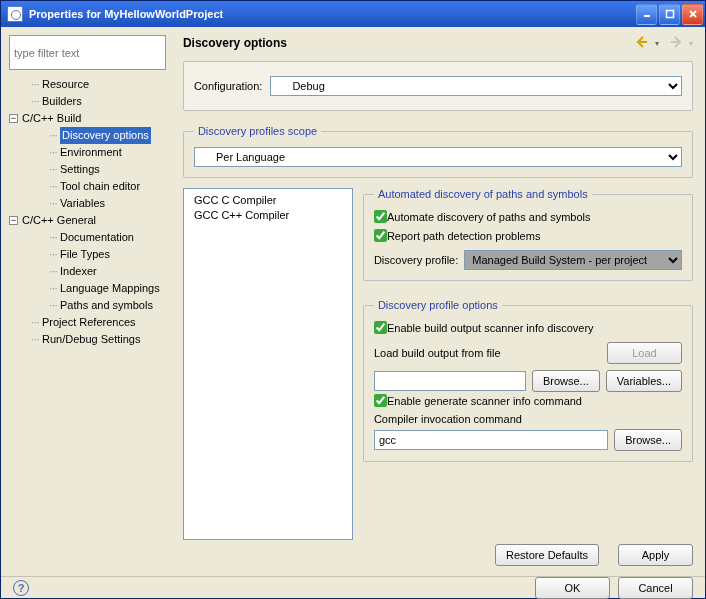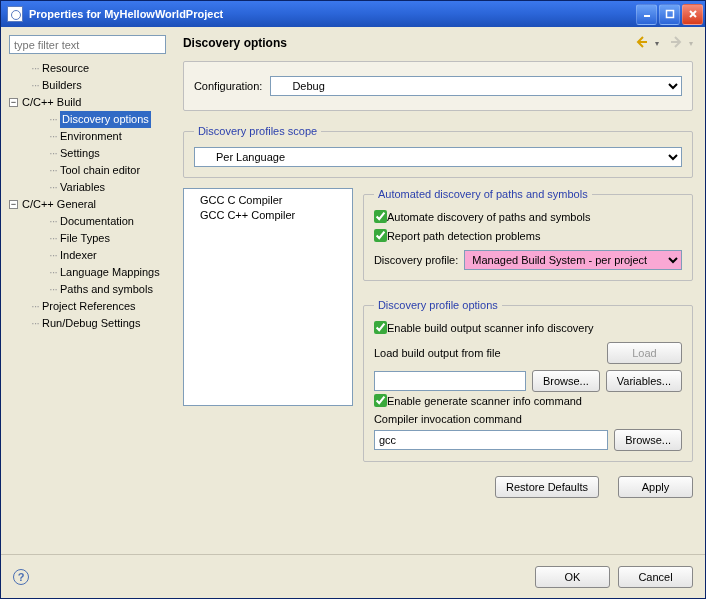--- a/index.html
+++ b/index.html
@@ -12,21 +12,21 @@
   .titlebar .app-icon::after { content:""; position:absolute; left:3px; top:3px; width:8px; height:8px; border:1px solid #5a7bc0; border-radius:50%; }
   .titlebar .title-text { flex: 1; font-weight: bold; line-height: 26px; }
   .titlebar .win-btns { display: flex; gap: 2px; }
   .win-btn { width: 21px; height: 21px; border-radius: 3px; border: 1px solid #fff3; background: linear-gradient(to bottom,#6ca3f7,#2b65d8); display:flex;align-items:center;justify-content:center; }
   .win-btn.close { background: linear-gradient(to bottom,#f48b7a,#d83b1c); }
   .win-btn svg { width:10px; height:10px; }
 
   
   .body { flex:1; display:flex; }
   .left-pane { width: 188px; padding: 8px 6px 8px 8px; display:flex; flex-direction:column; }
-  .filter { height: 19px; border:1px solid #7f9db9; background:#fff; padding:2px 4px; color:#777; margin-bottom:6px; }
+  .filter { height: 35px; border:1px solid #7f9db9; background:#fff; padding:2px 4px; color:#777; margin-bottom:6px; }
   .tree { flex:1; overflow:auto; color:#000; }
   .tree ul { list-style:none; }
   .tree li { line-height:17px; white-space:nowrap; }
   .tree .node { display:flex; align-items:center; padding-left:0; }
   .tree .dots { color:#999; letter-spacing:-1px; margin-right:3px; display:inline-block; width:14px; text-align:right; }
   .tree .plus { width:9px; height:9px; border:1px solid #888; background:#fff; display:inline-flex; align-items:center; justify-content:center; font-size:9px; line-height:7px; margin-right:4px; color:#000; }
   .tree .label {}
   .tree .selected .label { background:#316ac5; color:#fff; padding:0 2px; }
   .tree .indent1 { padding-left: 16px; }
   .tree .indent2 { padding-left: 34px; }
@@ -44,30 +44,30 @@
   .panel { border:1px solid #bfbfbf; background:#f4f2e8; border-radius:2px; padding:14px 10px; margin-bottom:14px; }
   .form-row { display:flex; align-items:center; gap:8px; }
   .lbl {}
   select.combo { flex:1; height:20px; border:1px solid #7f9db9; background:#fff; font-size:11px; padding-left:17px; }
 
   
   fieldset.grp { border:1px solid #bfbfbf; border-radius:2px; padding:10px; margin-bottom:10px; }
   fieldset.grp > legend { color:#2a3fad; padding:0 4px; font-size:11px; }
 
   .main-grid { display:flex; gap:10px; }
-  .listbox { width:170px; height:218px; border:1px solid #7f9db9; background:#fff; padding:4px 16px; line-height:15px; }
+  .listbox { width:170px; height:352px; border:1px solid #7f9db9; background:#fff; padding:4px 10px; line-height:15px; }
   .listbox div {}
 
   .right-col { flex:1; display:flex; flex-direction:column; gap:8px; }
 
   .chk-row { display:flex; align-items:center; }
   input[type=checkbox] { width:13px; height:13px; accent-color:#39a93c; }
   .row { display:flex; align-items:center; gap:6px; }
   .row .lbl2 {}
-  select.small { flex:1; height:20px; border:1px solid #7f9db9; background:#f9a8d4; font-size:11px; padding-left:3px; }
+  select.small { flex:1; height:20px; border:1px solid #7f9db9; background:#a3a3a3; font-size:11px; padding-left:3px; }
   input.txt { border:1px solid #7f9db9; background:#fff; height:20px; padding:2px 4px; font-size:11px; }
   button.btn { height:22px; padding:0 10px; border:1px solid #888; background:linear-gradient(#fdfdfd,#e5e5e5); border-radius:3px; font-size:11px; }
   button.btn:disabled { color:#999; }
   button.wide { min-width:75px; }
 
   .btn-row { display:flex; justify-content:flex-end; gap:19px; margin-top:4px; }
 
   .footer { height:44px; border-top:1px solid #c7c3b3; display:flex; align-items:center; padding:0 12px; }
   .help { width:16px; height:16px; border:1px solid #4a6fb3; border-radius:50%; color:#4a6fb3; display:flex; align-items:center; justify-content:center; font-weight:bold; }
   .footer .spacer { flex:1; }

